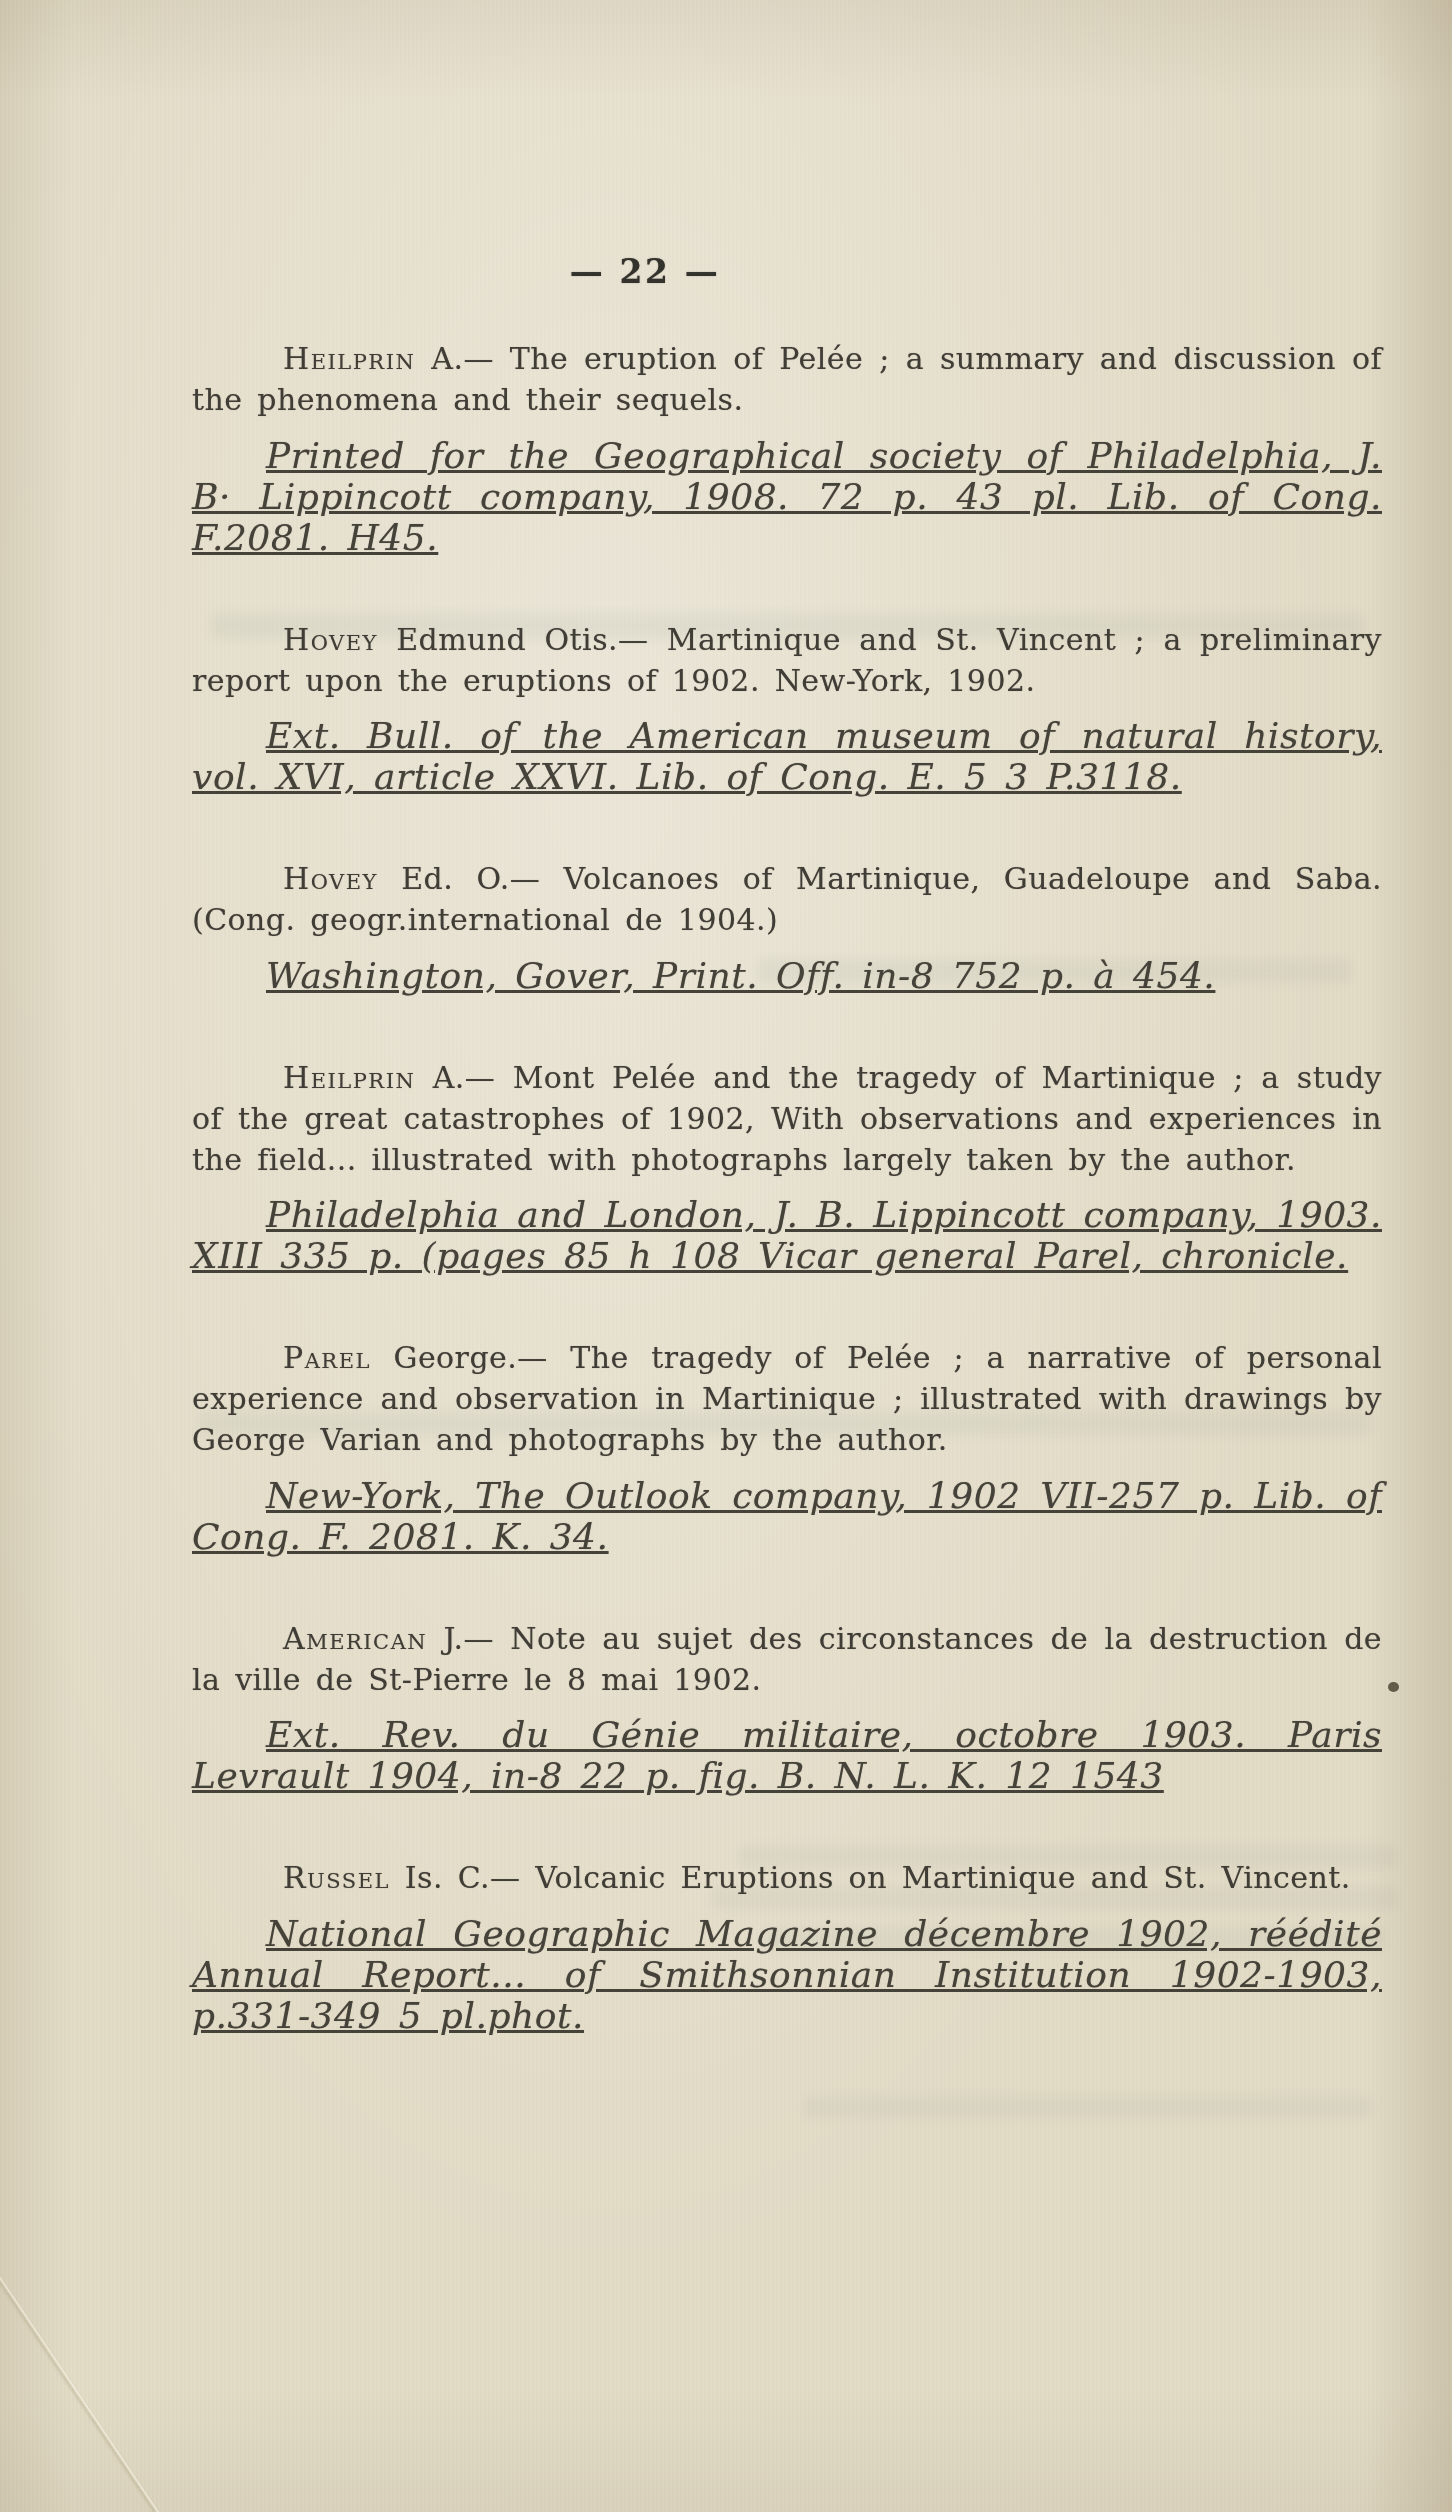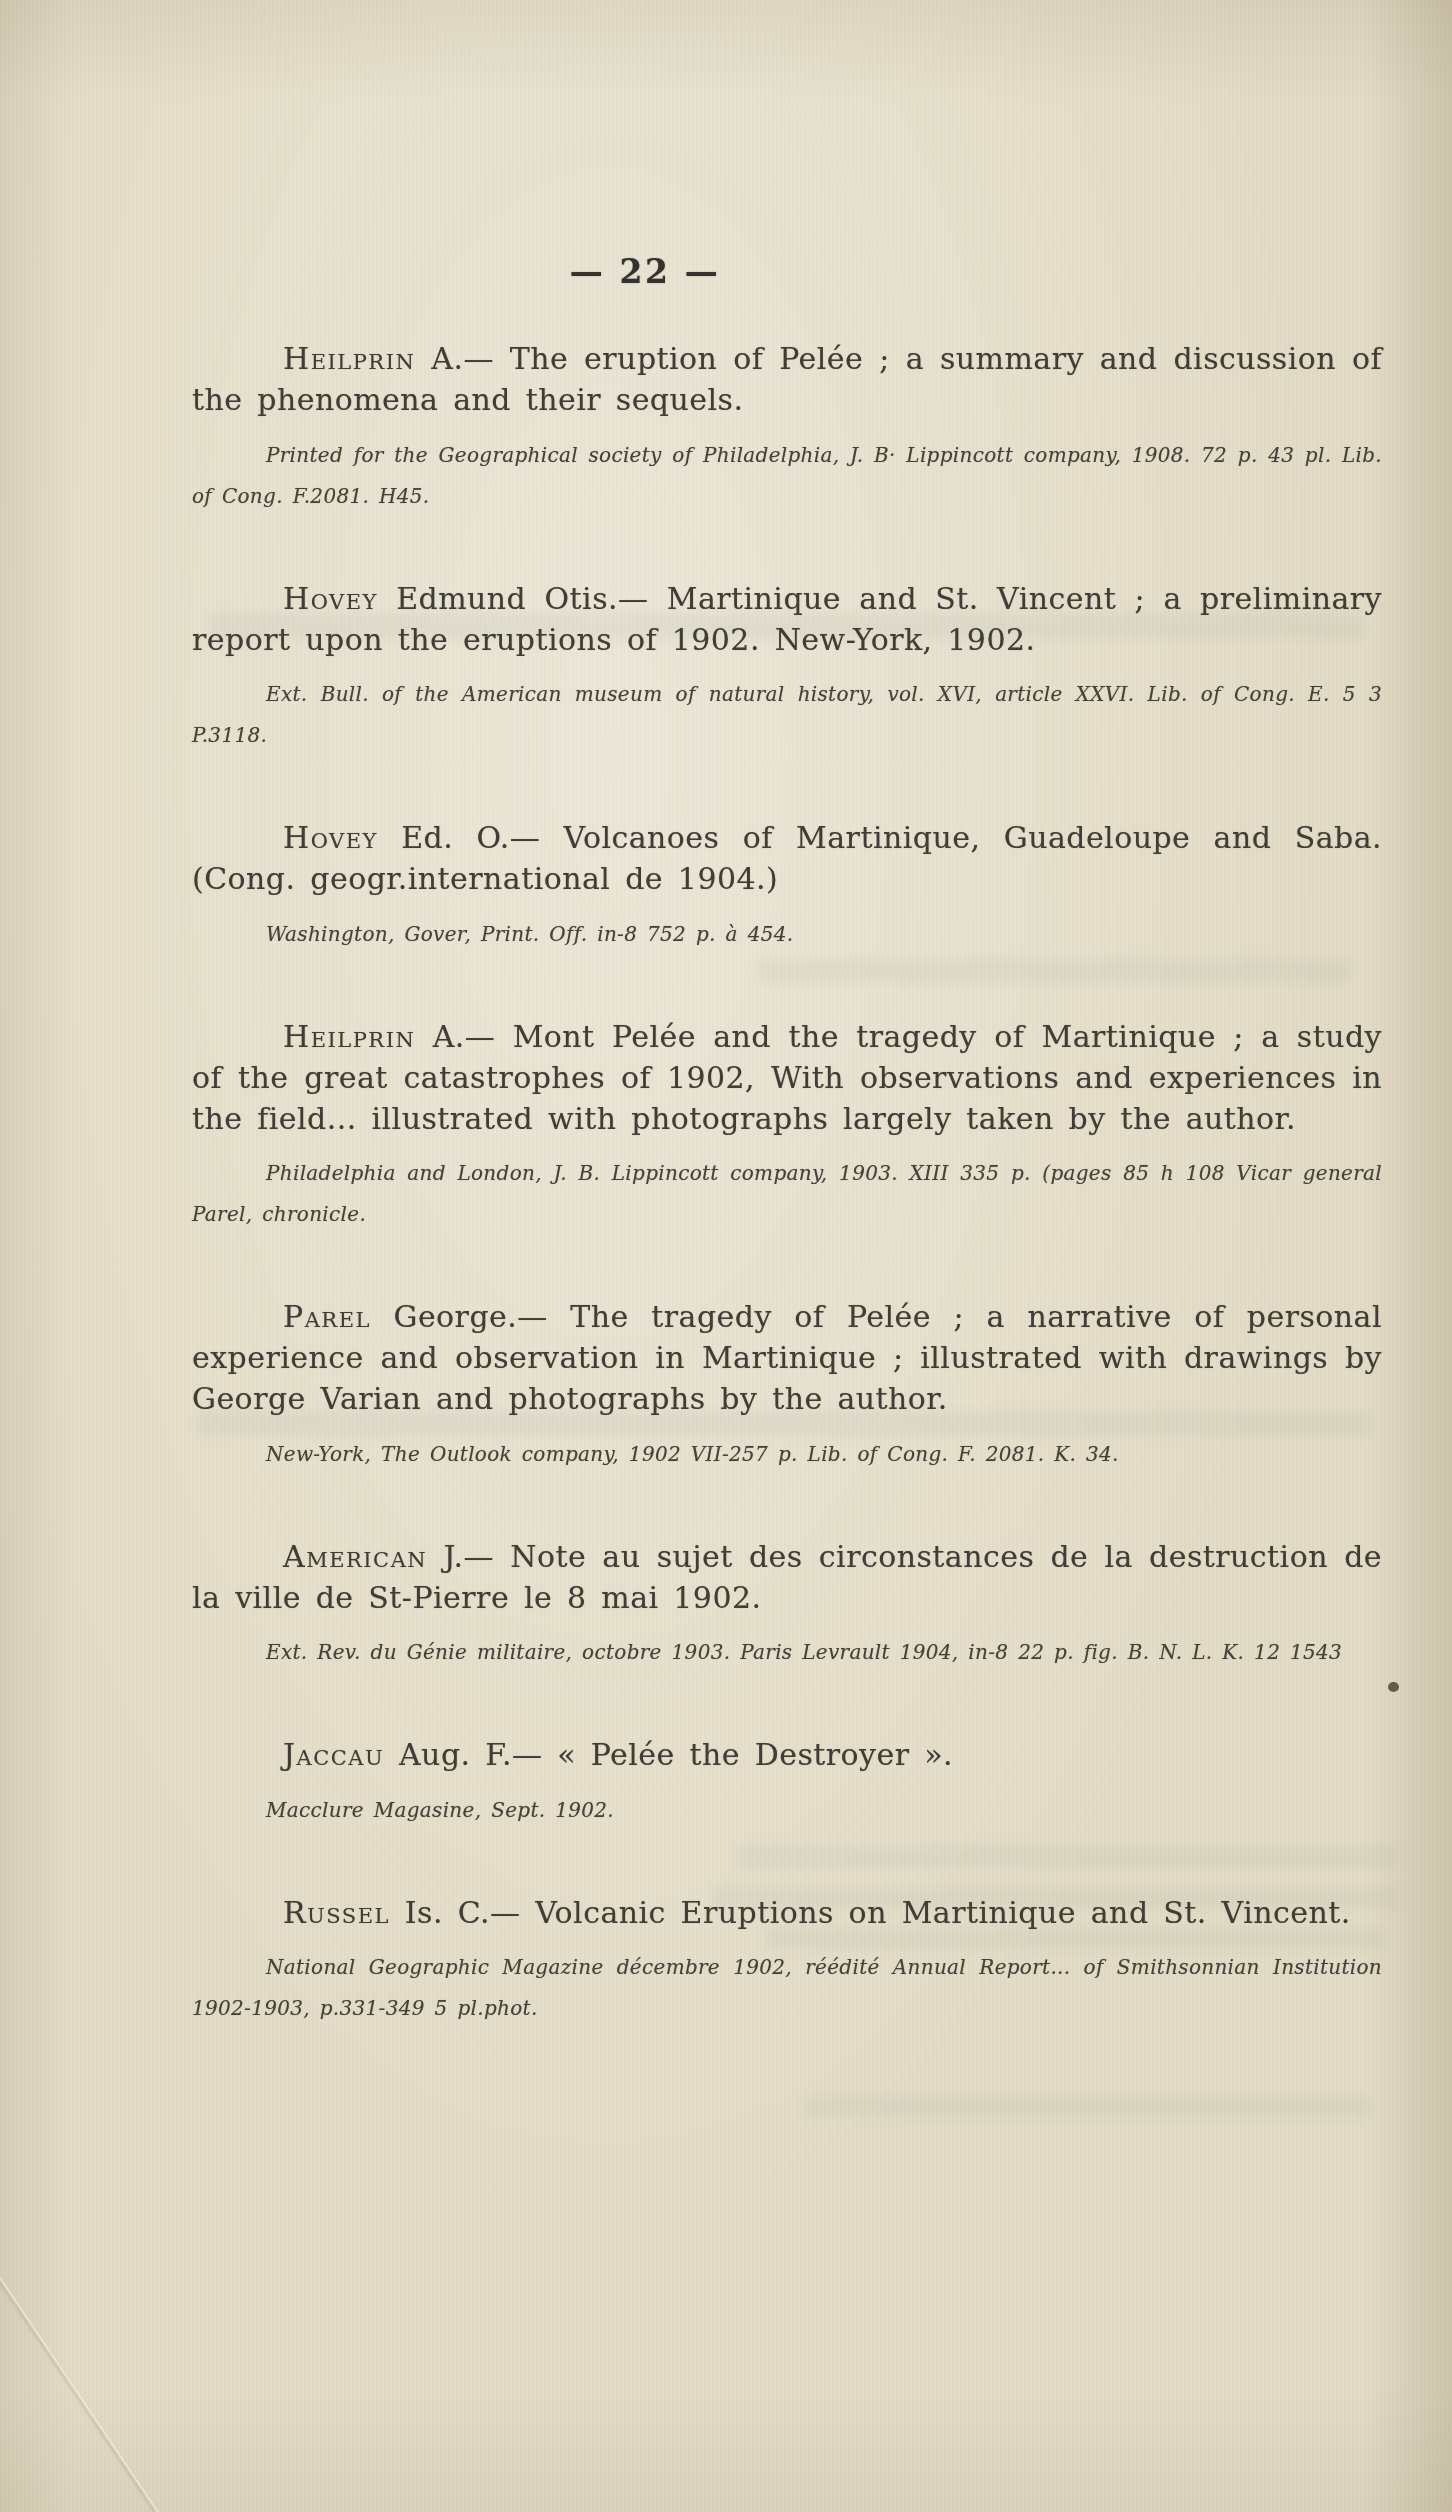--- a/index.html
+++ b/index.html
@@ -44,24 +44,25 @@
     text-align: justify;
     letter-spacing: 0.015em;
     word-spacing: 0.16em;
     text-shadow: 0 0 1px rgba(62,58,50,0.40);
   }
   .bib-entry { margin-top: 61px; }
   .bib-entry.first { margin-top: 47px; }
   .entry  { text-indent: 91px; }
   .citation {
     font-style: italic;
-    font-size: 20px;
+    font-size: 36px;
     text-indent: 74px;
     margin-top: 14.5px;
     color: #45423a;
+    text-decoration: underline;
   }
   .author { font-variant: small-caps; letter-spacing: 0.05em; }
   .title-italic { font-style: italic; font-weight: bold; }
   
   .ghost {
     position: absolute;
     background: #8fa096;
     opacity: 0.10;
     filter: blur(4.6px);
     border-radius: 5.3px;
@@ -131,24 +132,20 @@
     <div class="bib-entry">
       <p class="entry"><span class="author">Parel</span><span> George.— </span><span>The tragedy of Pelée ; a narrative of personal experience and observation in Martinique ; illustrated with drawings by George Varian and photographs by the author.</span></p>
       <p class="citation">New-York, The Outlook company, 1902 VII-257 p. Lib. of Cong. F. 2081. K. 34.</p>
     </div>
 
     <div class="bib-entry">
       <p class="entry"><span class="author">American</span><span> J.— </span><span>Note au sujet des circonstances de la destruction de la ville de St-Pierre le 8 mai 1902.</span></p>
       <p class="citation">Ext. Rev. du Génie militaire, octobre 1903. Paris Levrault 1904, in-8 22 p. fig. B. N. L. K. 12 1543</p>
     </div>
 
-    <div class="bib-entry">
-      <p class="entry"><span class="author">Jaccau</span><span> Aug. F.— </span><span>« Pelée the Destroyer ».</span></p>
-      <p class="citation">Macclure Magasine, Sept. 1902.</p>
-    </div>
 
 
     <div class="bib-entry">
       <p class="entry"><span class="author">Russel</span><span> Is. C.— </span><span>Volcanic Eruptions on Martinique and St. Vincent.</span></p>
       <p class="citation">National Geographic Magazine décembre 1902, réédité Annual Report... of Smithsonnian Institution 1902-1903, p.331-349 5 pl.phot.</p>
     </div>
 
   </div>
 </div>
 

